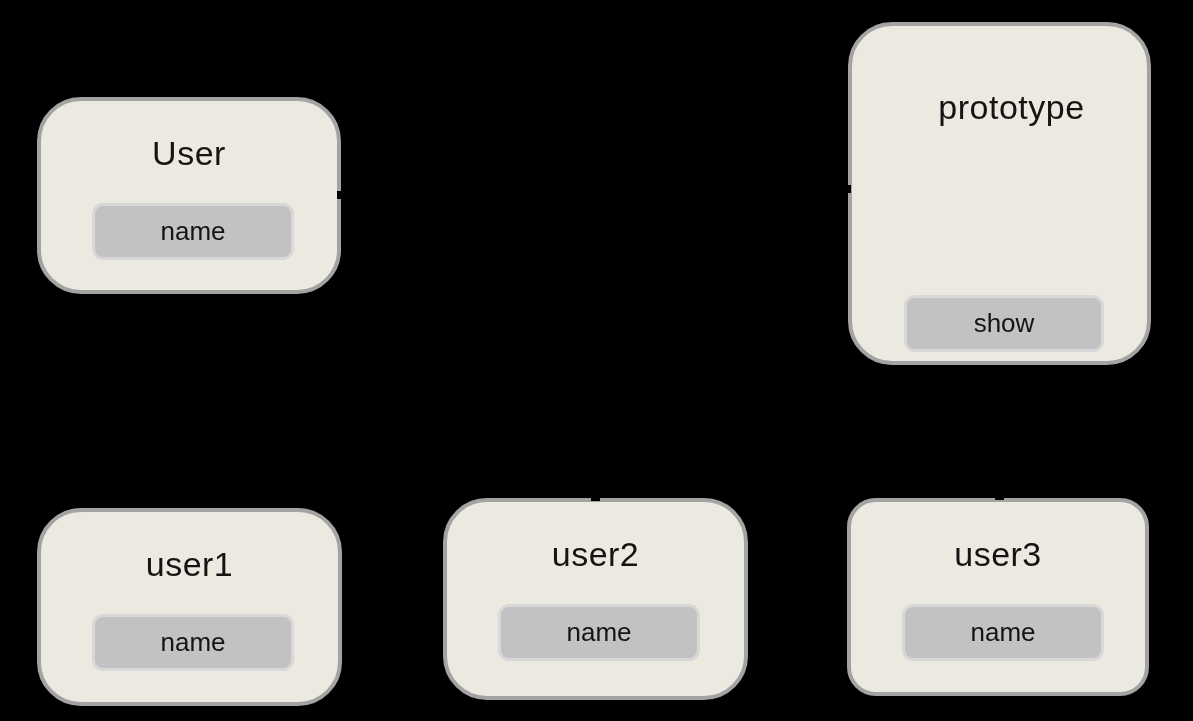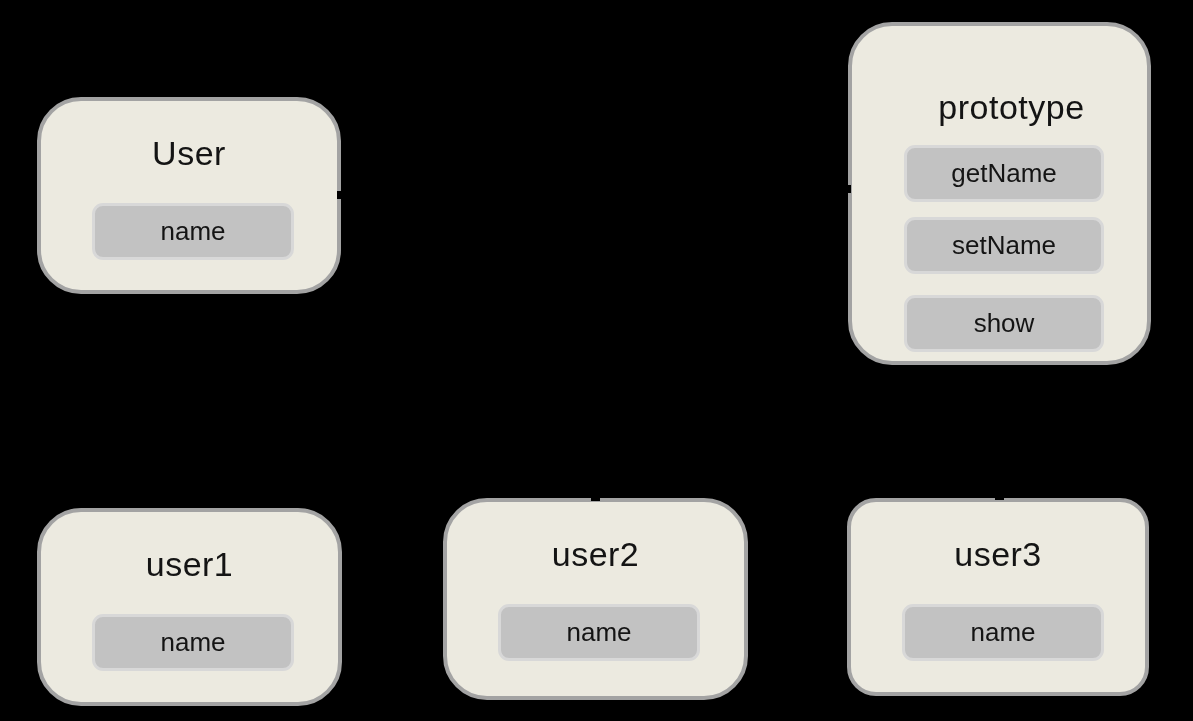--- a/index.html
+++ b/index.html
@@ -78,22 +78,20 @@
 
 <div class="canvas">
 
   <div class="node node-user">
     <div class="node-title">User</div>
     <div class="field single">name</div>
   </div>
 
   <div class="node node-prototype">
     <div class="node-title">prototype</div>
-    <div class="field f0">getName</div>
-    <div class="field f1">setName</div>
     <div class="field f2">show</div>
   </div>
 
   <div class="node node-user1">
     <div class="node-title">user1</div>
     <div class="field single">name</div>
   </div>
 
   <div class="node node-user2">
     <div class="node-title">user2</div>

